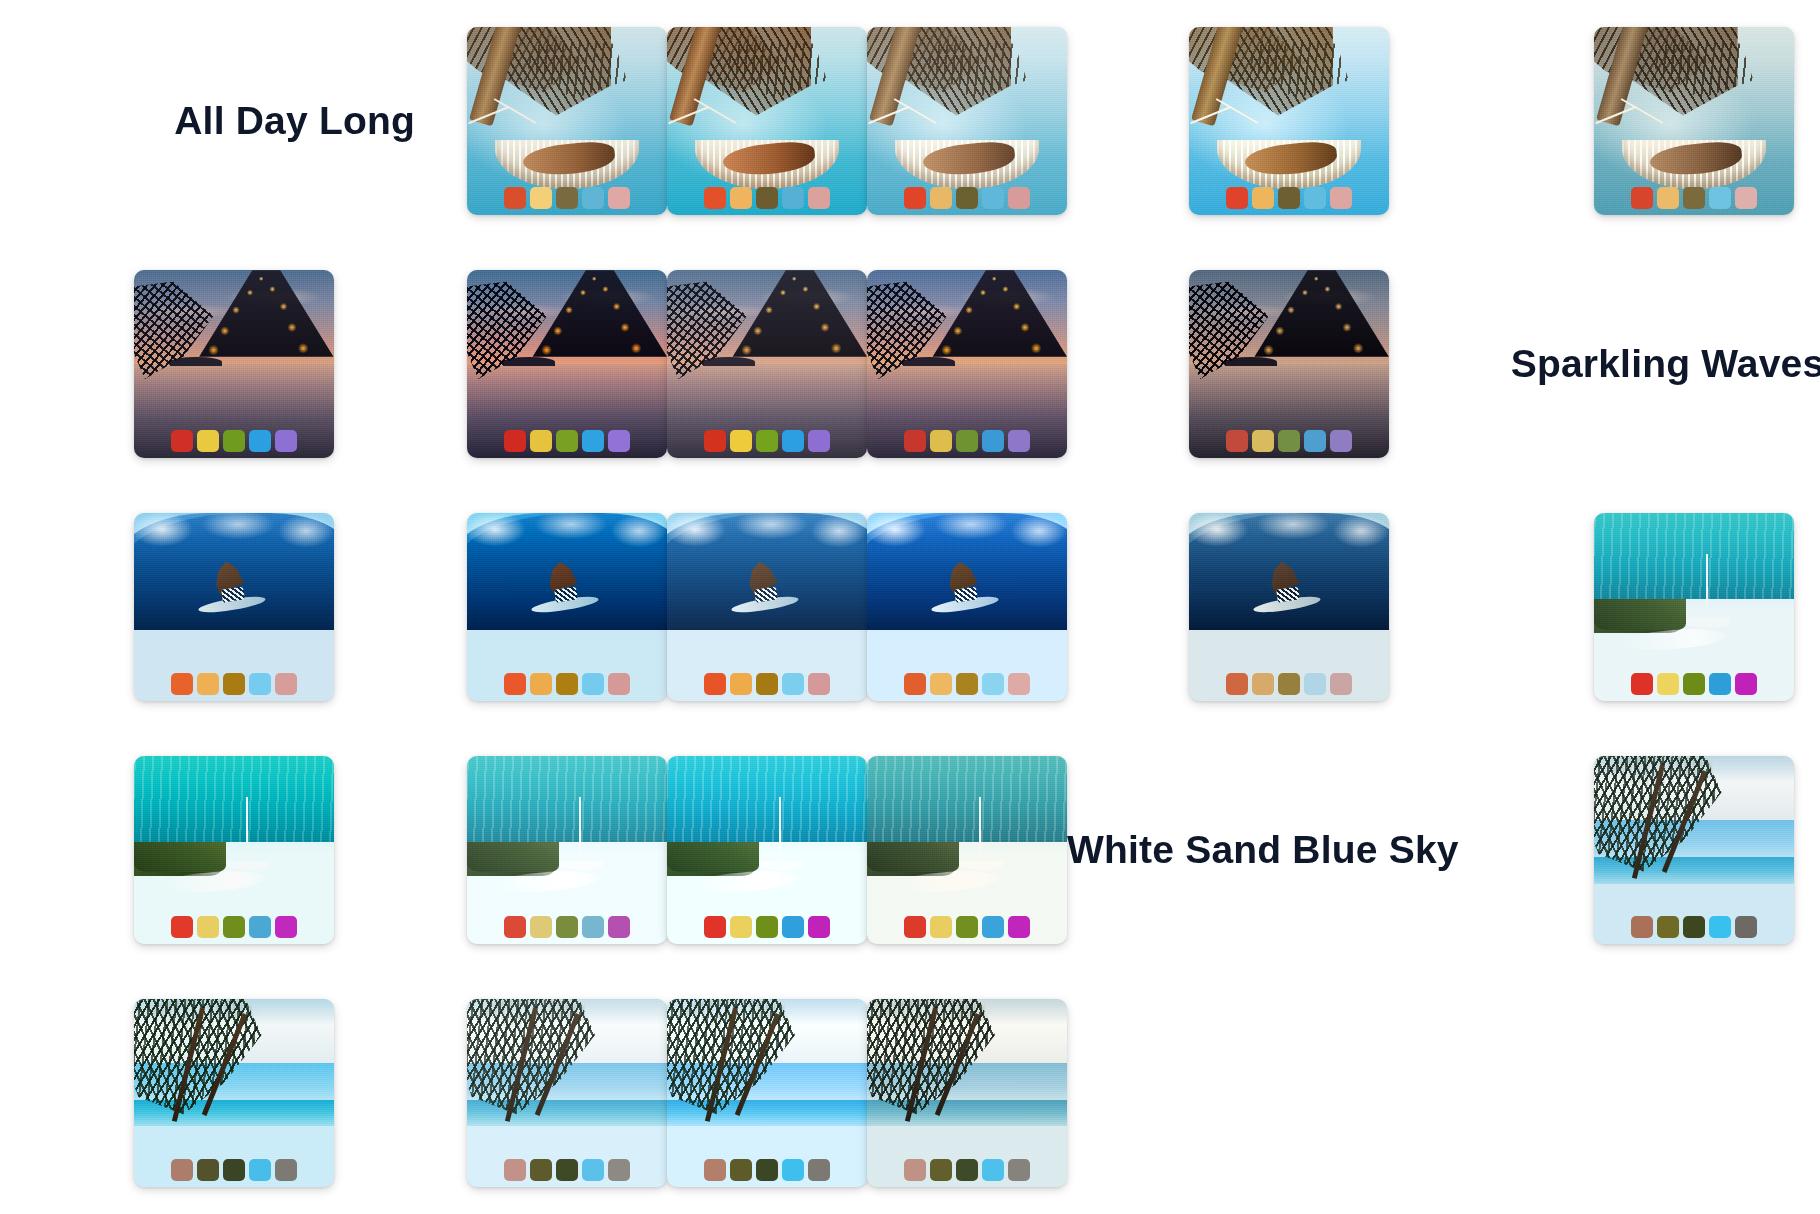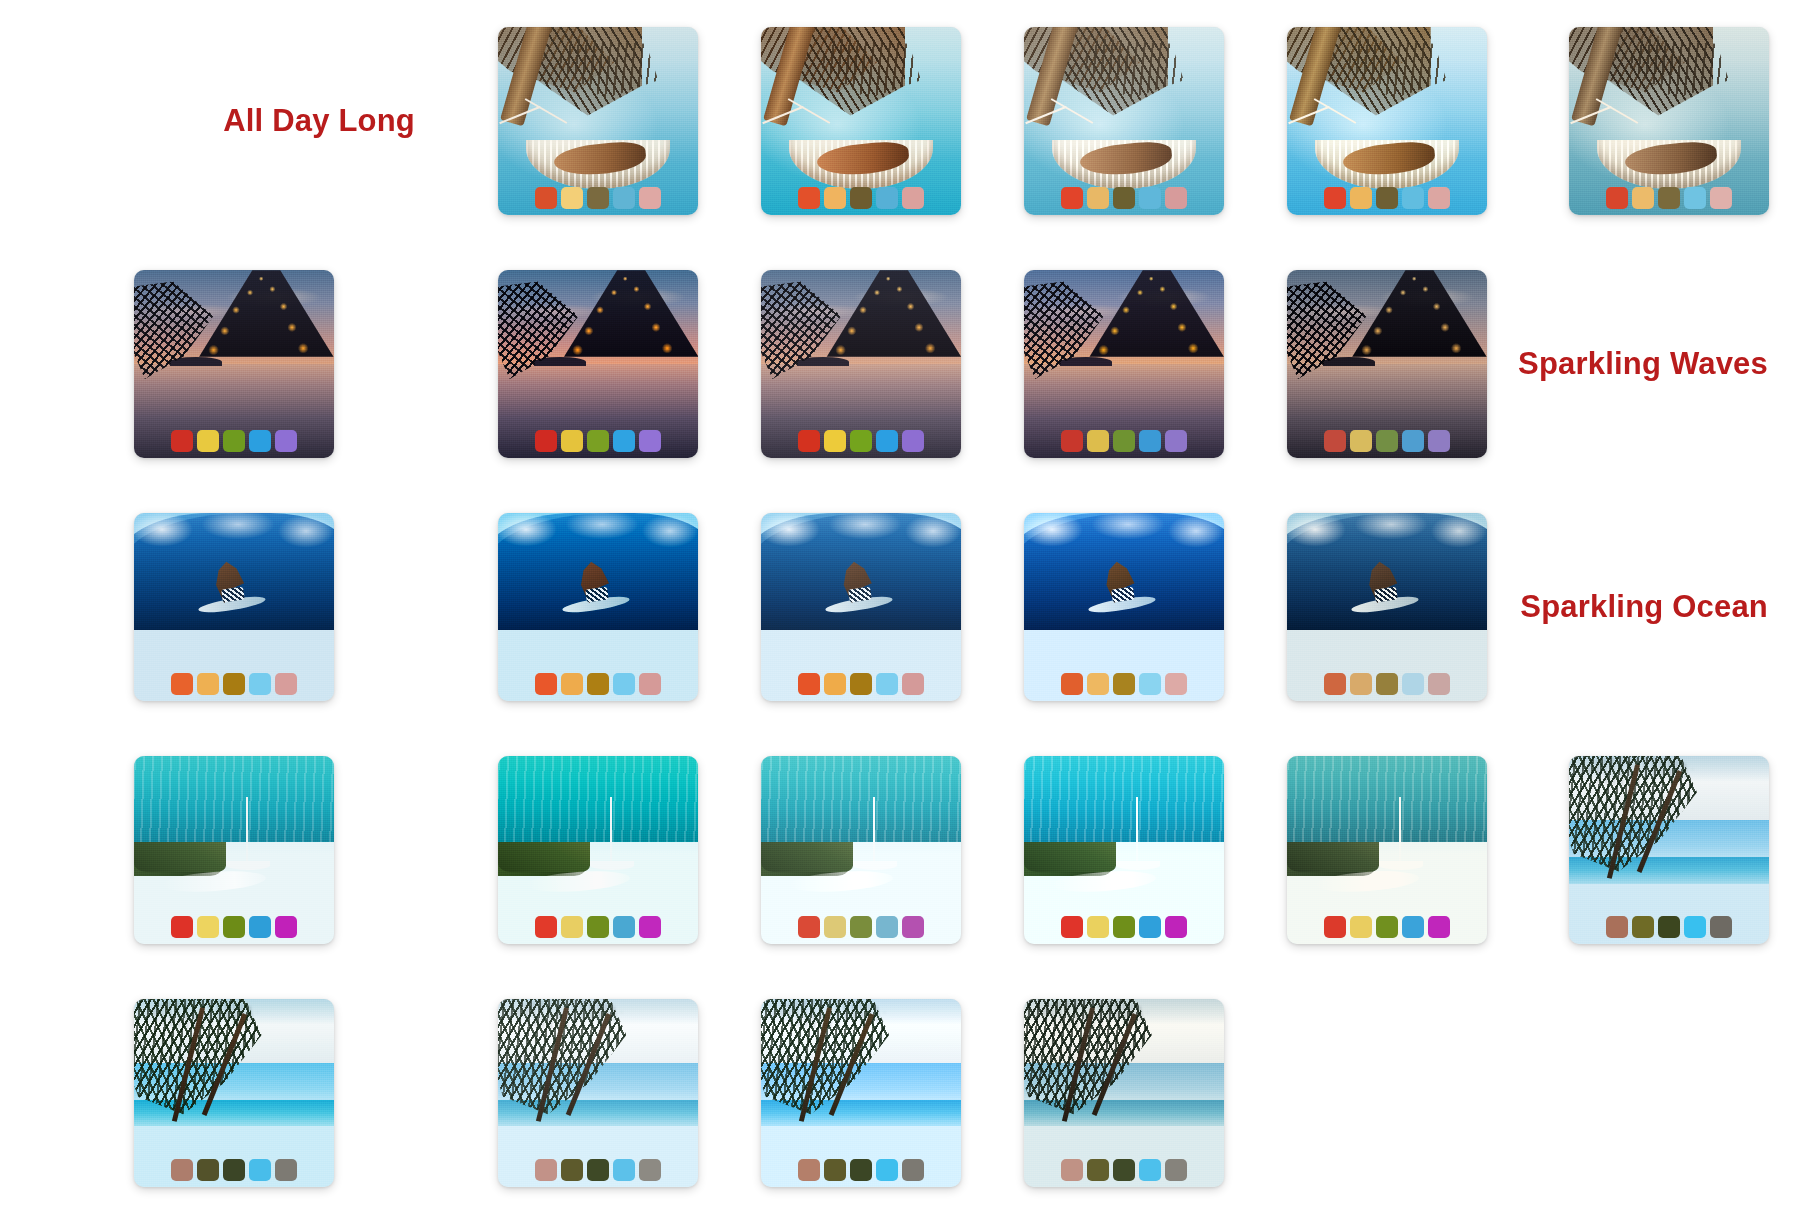--- a/index.html
+++ b/index.html
@@ -34,23 +34,23 @@
     padding: 0;
     box-sizing: border-box;
   }
 
   .row-label {
     display: flex;
     align-items: center;
     justify-content: flex-end;
     padding-right: 52px;
     box-sizing: border-box;
-    font-size: 31px;
+    font-size: 39px;
     font-weight: bold;
-    color: #b91c1c;
+    color: #0f172a;
     letter-spacing: 0.2px;
     white-space: nowrap;
   }
 
   .cell {
     display: flex;
     align-items: center;
     justify-content: center;
     box-sizing: border-box;
   }
@@ -674,21 +674,20 @@
           </div>
           <div class="swatches">
             <div class="swatch" title="#cf6740" style="background: rgb(207, 103, 64);"></div>
             <div class="swatch" title="#d8aa6a" style="background: rgb(216, 170, 106);"></div>
             <div class="swatch" title="#96803c" style="background: rgb(150, 128, 60);"></div>
             <div class="swatch" title="#afd5e6" style="background: rgb(175, 213, 230);"></div>
             <div class="swatch" title="#c9a6a3" style="background: rgb(201, 166, 163);"></div>
           </div>
         </div>
       </div>
-      <div class="row-label">Sparkling Ocean</div>
       <div class="cell">
         <div class="card">
           <div class="photo sc-cove" style="filter: saturate(1.02) contrast(1) brightness(1);">
             <div class="layer sky"></div>
             <div class="layer cliff-l"></div>
             <div class="layer cliff-r"></div>
             <div class="layer water"></div>
             <div class="layer shimmer"></div>
             <div class="layer wake"></div>
             <div class="layer mast"></div>
@@ -785,20 +784,21 @@
           </div>
           <div class="swatches">
             <div class="swatch" title="#dc3a2b" style="background: rgb(220, 58, 43);"></div>
             <div class="swatch" title="#e9cd60" style="background: rgb(233, 205, 96);"></div>
             <div class="swatch" title="#71901f" style="background: rgb(113, 144, 31);"></div>
             <div class="swatch" title="#3aa3da" style="background: rgb(58, 163, 218);"></div>
             <div class="swatch" title="#c026bb" style="background: rgb(192, 38, 187);"></div>
           </div>
         </div>
       </div>
+      <div class="row-label">White Sand Blue Sky</div>
       <div class="cell">
         <div class="card">
           <div class="photo sc-beach" style="filter: saturate(1.02) contrast(1) brightness(1);">
             <div class="layer sky"></div>
             <div class="layer sea"></div>
             <div class="layer sand"></div>
             <div class="layer wetsand"></div>
             <div class="layer reflect"></div>
             <div class="layer palms"></div>
             <div class="layer trunk1"></div>

